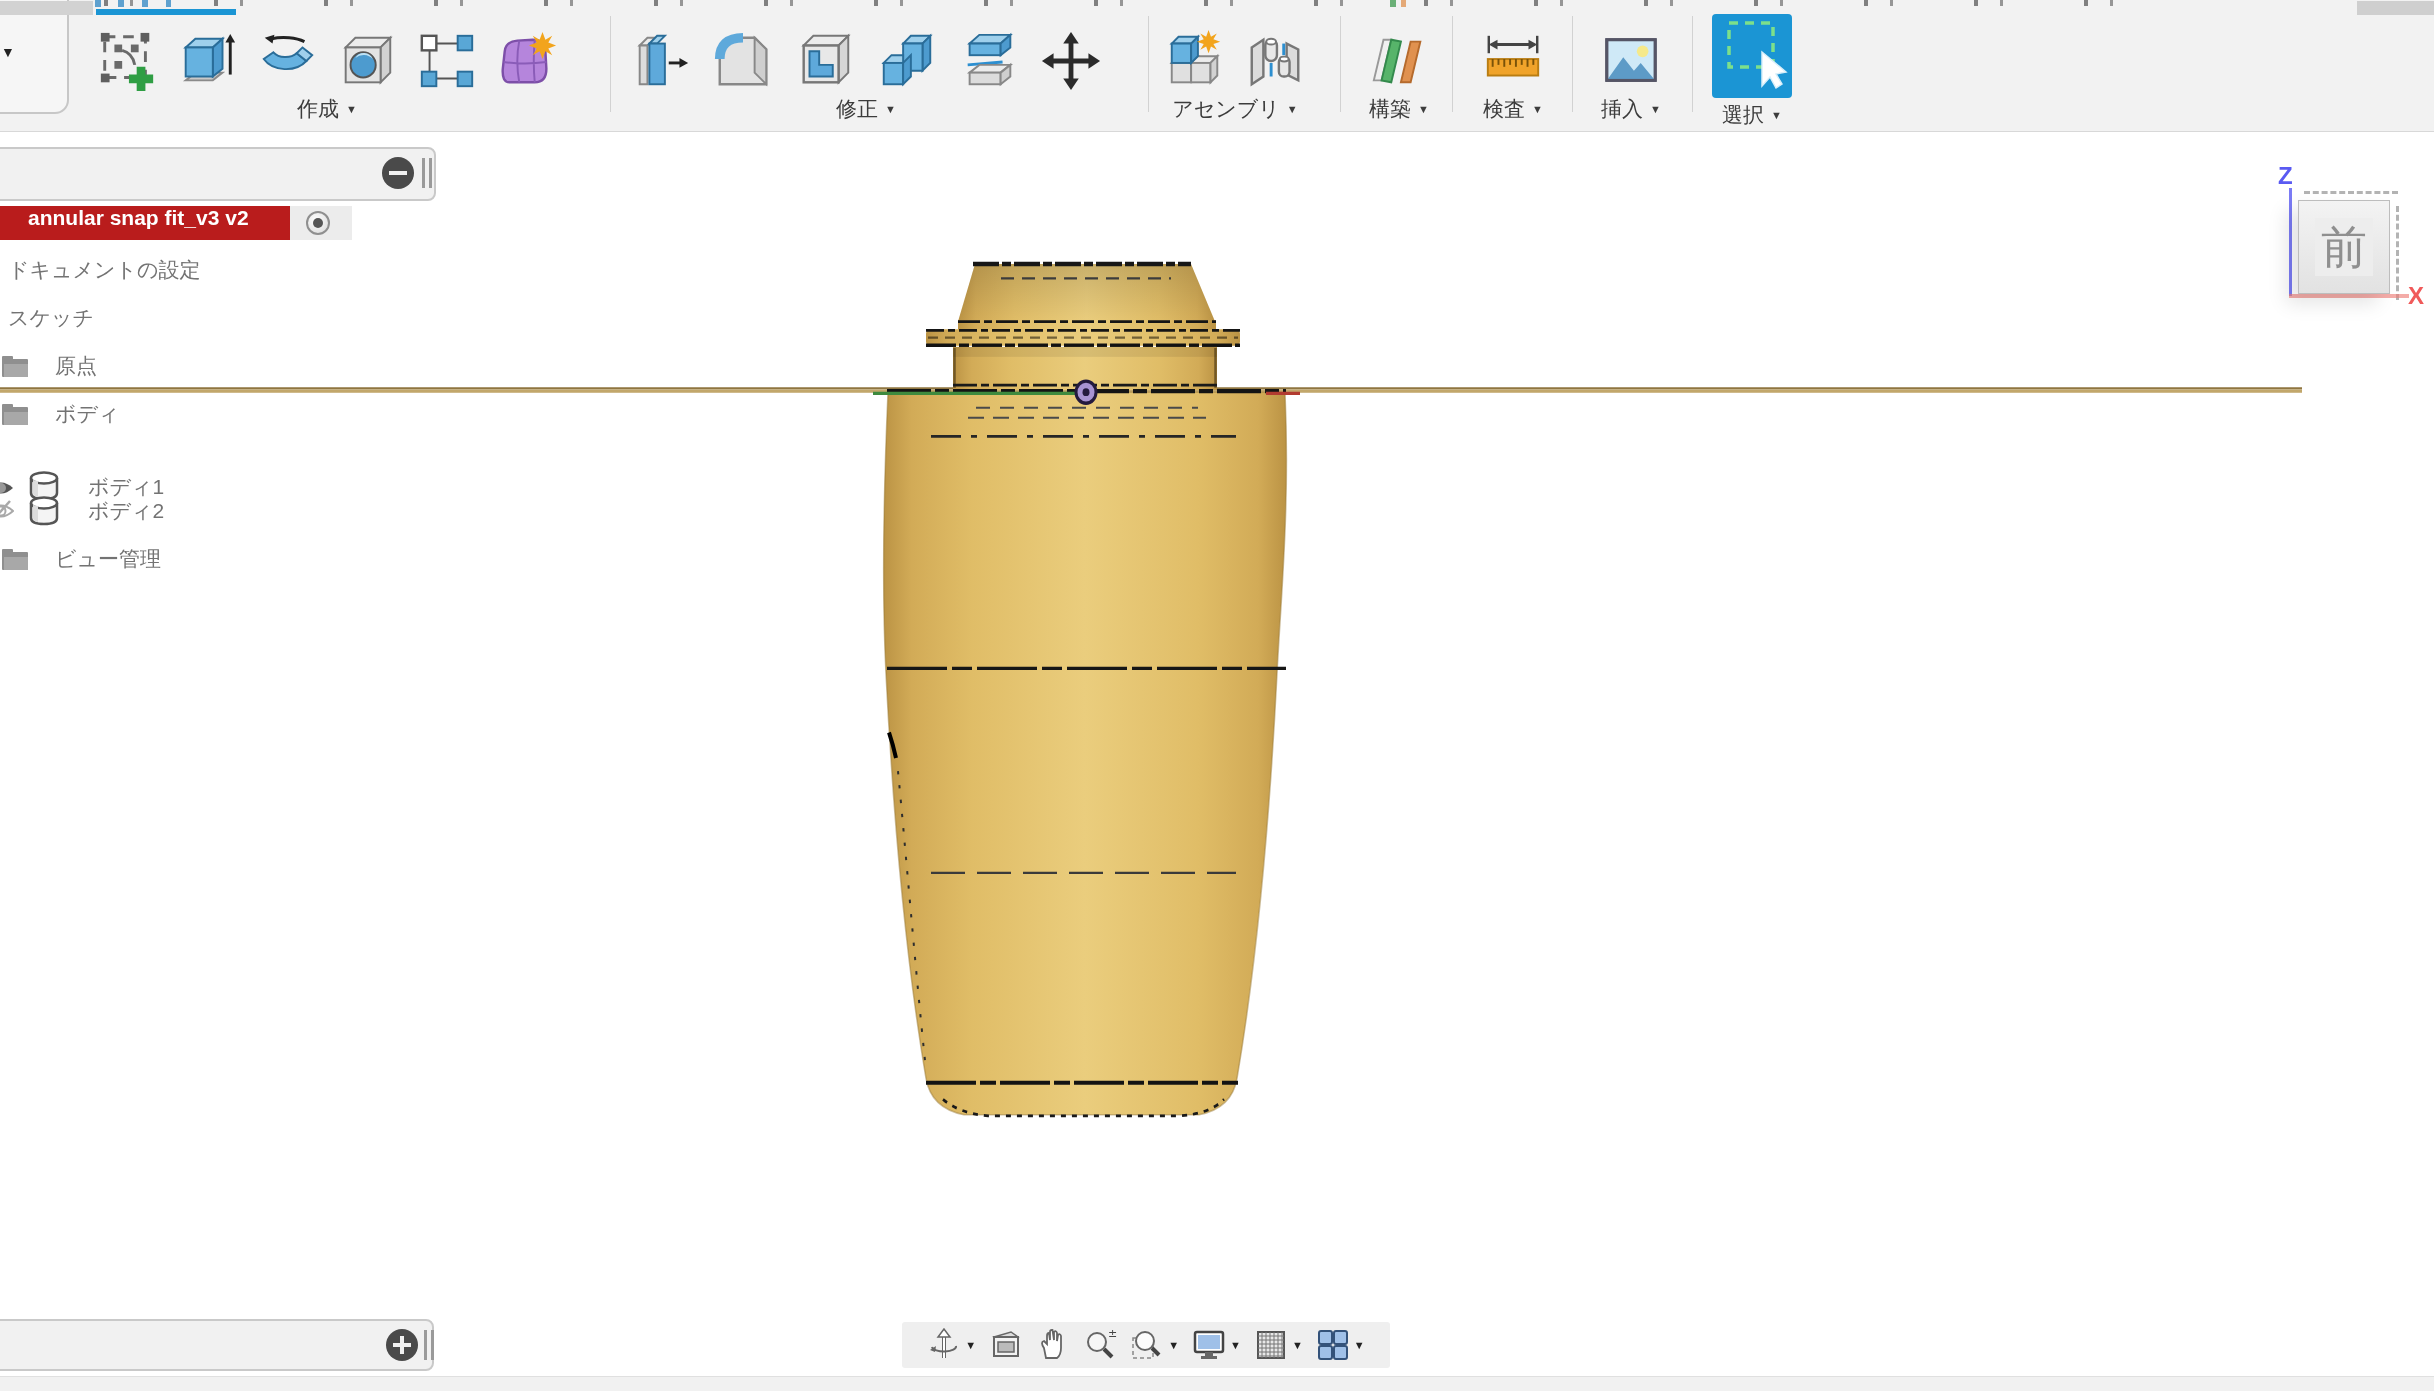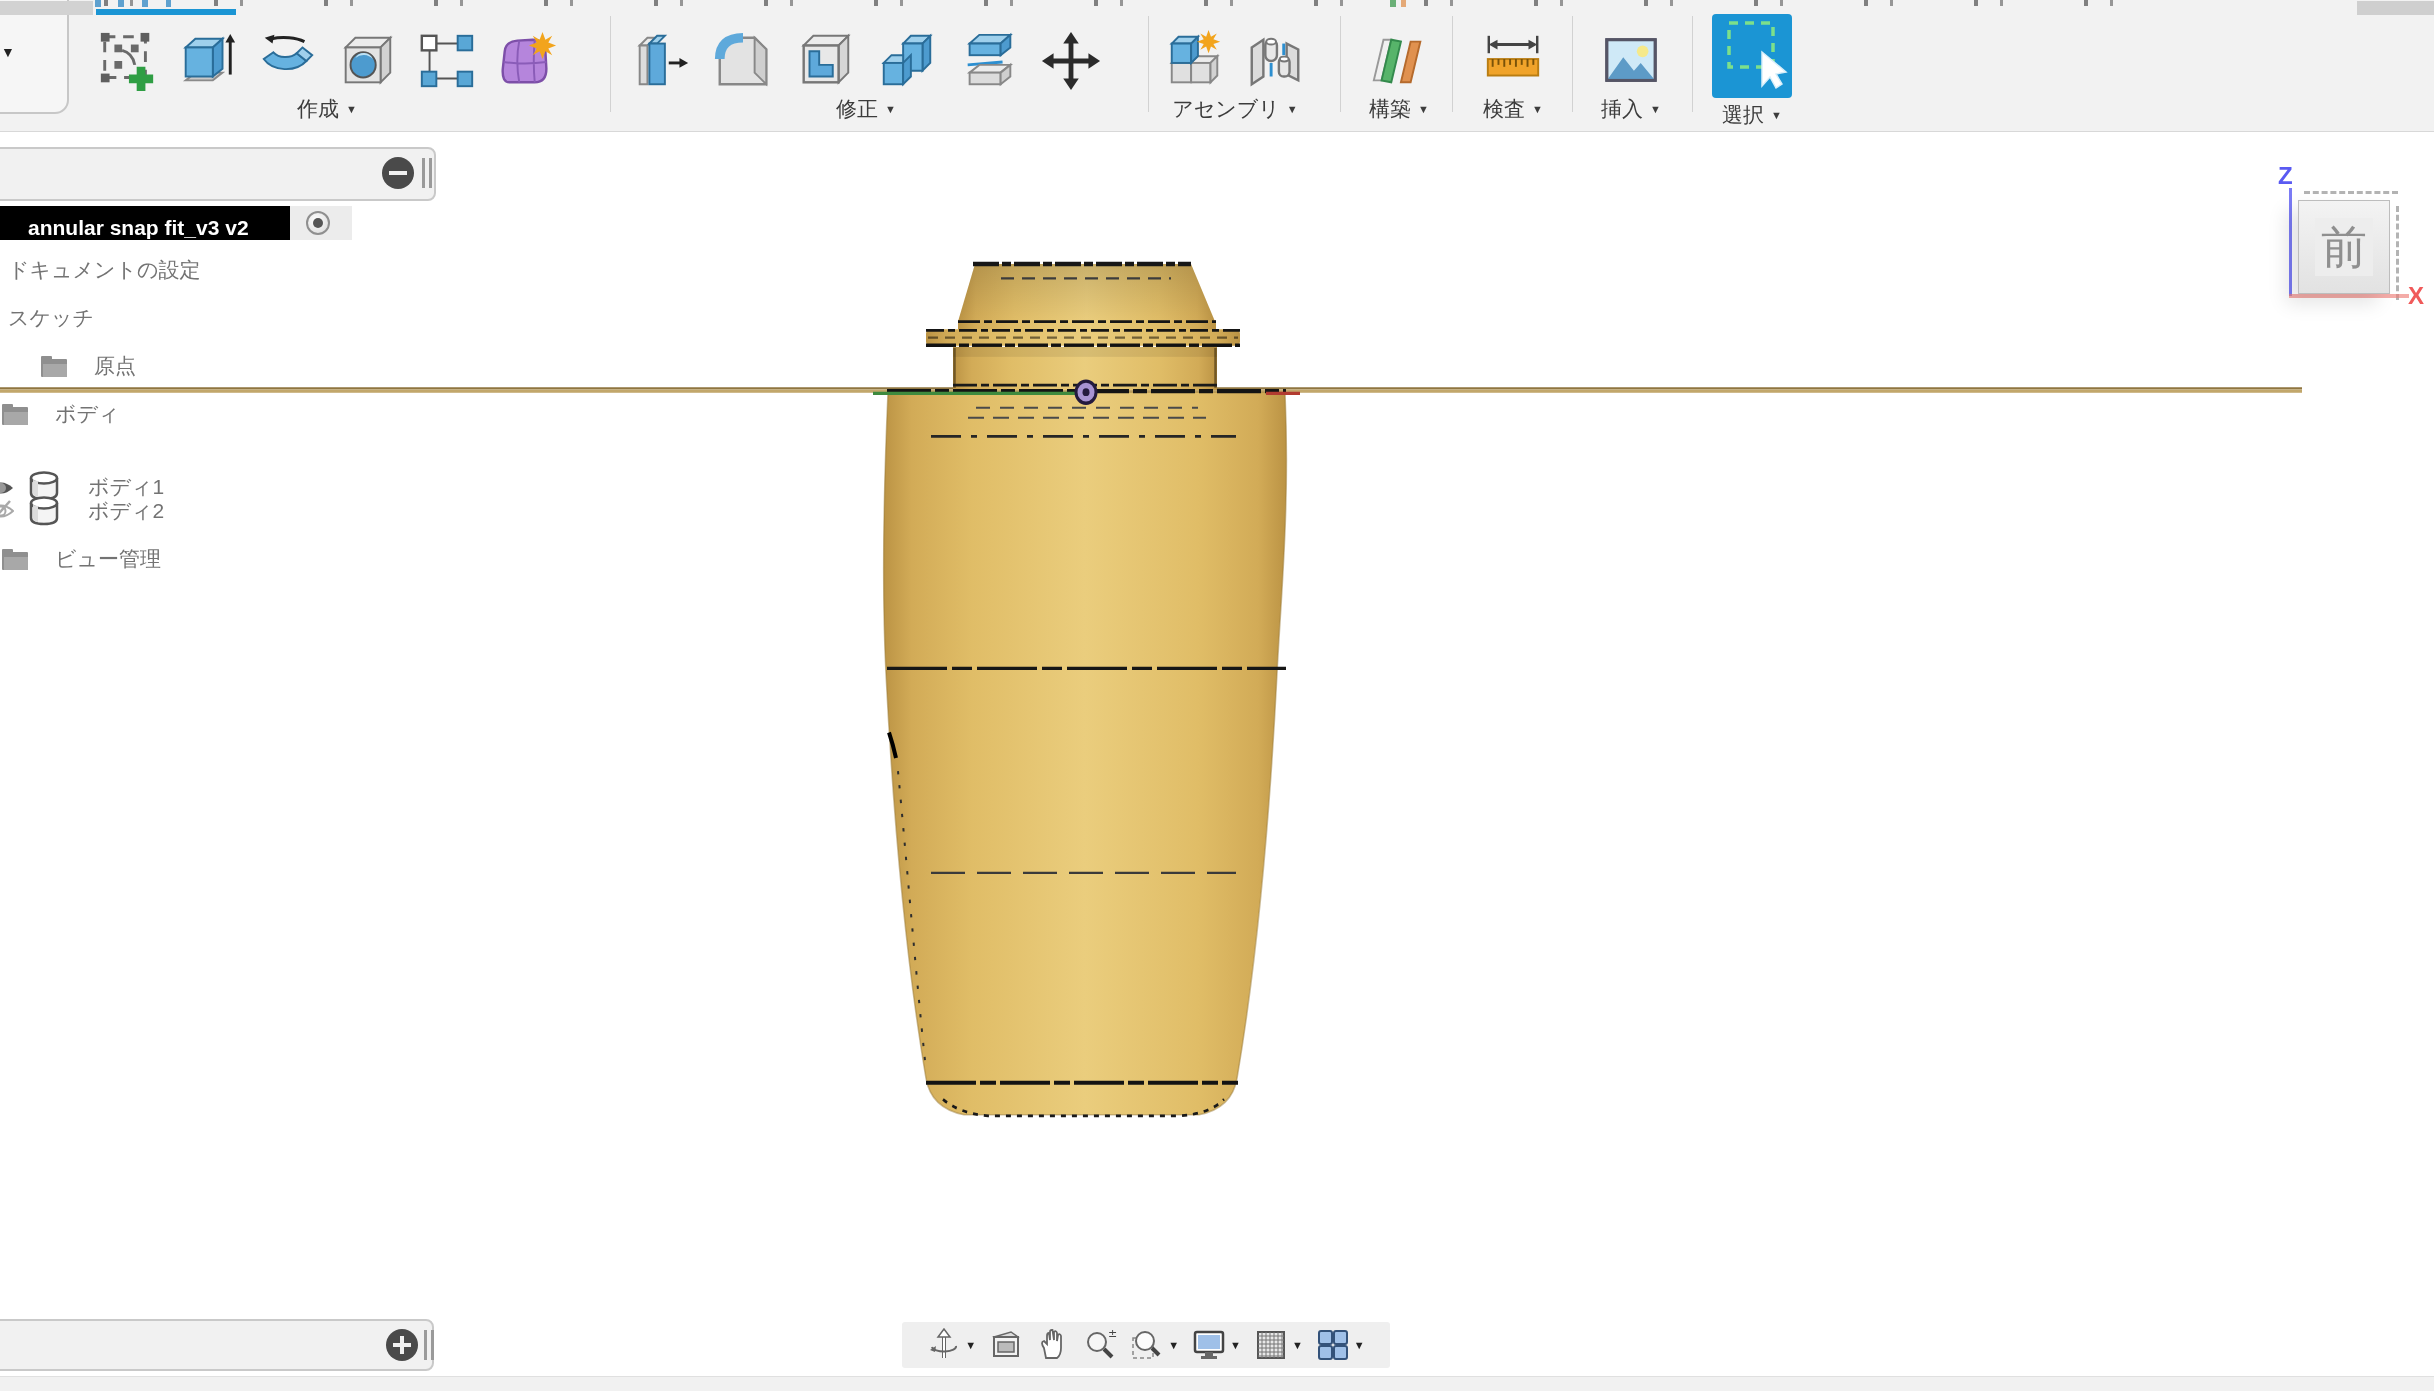--- a/index.html
+++ b/index.html
@@ -34,22 +34,22 @@
   .collapse-circle{position:absolute;width:32px;height:32px;border-radius:50%;background:#4a4a4a;top:8px;}
   .collapse-circle::before,.collapse-circle::after{content:"";position:absolute;background:#f1f1f1;}
   .collapse-circle::before{left:7px;top:14px;width:18px;height:4px;}
   .collapse-circle.plus::after{left:14px;top:7px;width:4px;height:18px;}
   .grip{position:absolute;top:9px;width:10px;height:30px;
     background:linear-gradient(90deg,#9a9a9a 0 3px,transparent 3px 7px,#9a9a9a 7px 10px);}
   .br-row{position:absolute;left:0;height:34px;display:flex;align-items:center;cursor:pointer;}
   .br-bg{position:absolute;left:0;top:0;bottom:0;background:#f1f1f1;z-index:-1;}
   .br-text{font-size:21px;color:#737373;white-space:nowrap;}
   #doc-title-row{position:absolute;left:0;top:206px;height:34px;width:352px;cursor:pointer;}
-  #doc-title-dark{position:absolute;left:0;top:0;width:348px;height:34px;background:#000000;
-    display:flex;align-items:flex-end;}
+  #doc-title-dark{position:absolute;left:0;top:0;width:348px;height:34px;background:#b91c1c;
+    display:flex;align-items:flex-start;}
   #doc-title-dark span{margin-left:28px;color:#fff;font-weight:bold;font-size:21px;white-space:nowrap;}
   #doc-title-light{position:absolute;left:290px;top:0;width:62px;height:34px;background:#ececec;}
   #activate-radio{position:absolute;left:16px;top:5px;width:24px;height:24px;border-radius:50%;
     background:radial-gradient(circle at 40% 35%,#ffffff,#d8d8d8);border:2px solid #8f8f8f;box-sizing:border-box;}
   #activate-radio::after{content:"";position:absolute;left:5px;top:5px;width:10px;height:10px;border-radius:50%;background:#555;}
   .folder-ic{position:relative;width:26px;height:21px;margin-right:0;}
   .folder-ic .back{position:absolute;left:0;top:3px;width:26px;height:18px;background:#8f8f8f;border-radius:1px;}
   .folder-ic .tab{position:absolute;left:0;top:0;width:11px;height:6px;background:#8f8f8f;border-radius:1px 1px 0 0;}
   .folder-ic .front{position:absolute;left:2px;top:8px;width:24px;height:13px;background:#a8a8a8;}
   .eye-ic{position:absolute;left:-12px;width:26px;height:26px;}
@@ -447,21 +447,21 @@
     <div class="br-row" style="top:253px;">
       <div class="br-bg" style="width:219px;"></div>
       <span class="br-text" style="margin-left:8px;">ドキュメントの設定</span>
     </div>
 
     <div class="br-row" style="top:301px;">
       <div class="br-bg" style="width:132px;"></div>
       <span class="br-text" style="margin-left:8px;">スケッチ</span>
     </div>
 
-    <div class="br-row" style="top:349px;padding-left:39px;">
+    <div class="br-row" style="top:349px;">
       <div class="br-bg" style="width:119px;"></div>
       <span class="folder-ic" style="margin-left:2px;">
           <span class="back"></span>
           <span class="tab"></span>
           <span class="front"></span>
         </span>
       <span class="br-text" style="margin-left:27px;">原点</span>
     </div>
 
     <div class="br-row" style="top:397px;">

